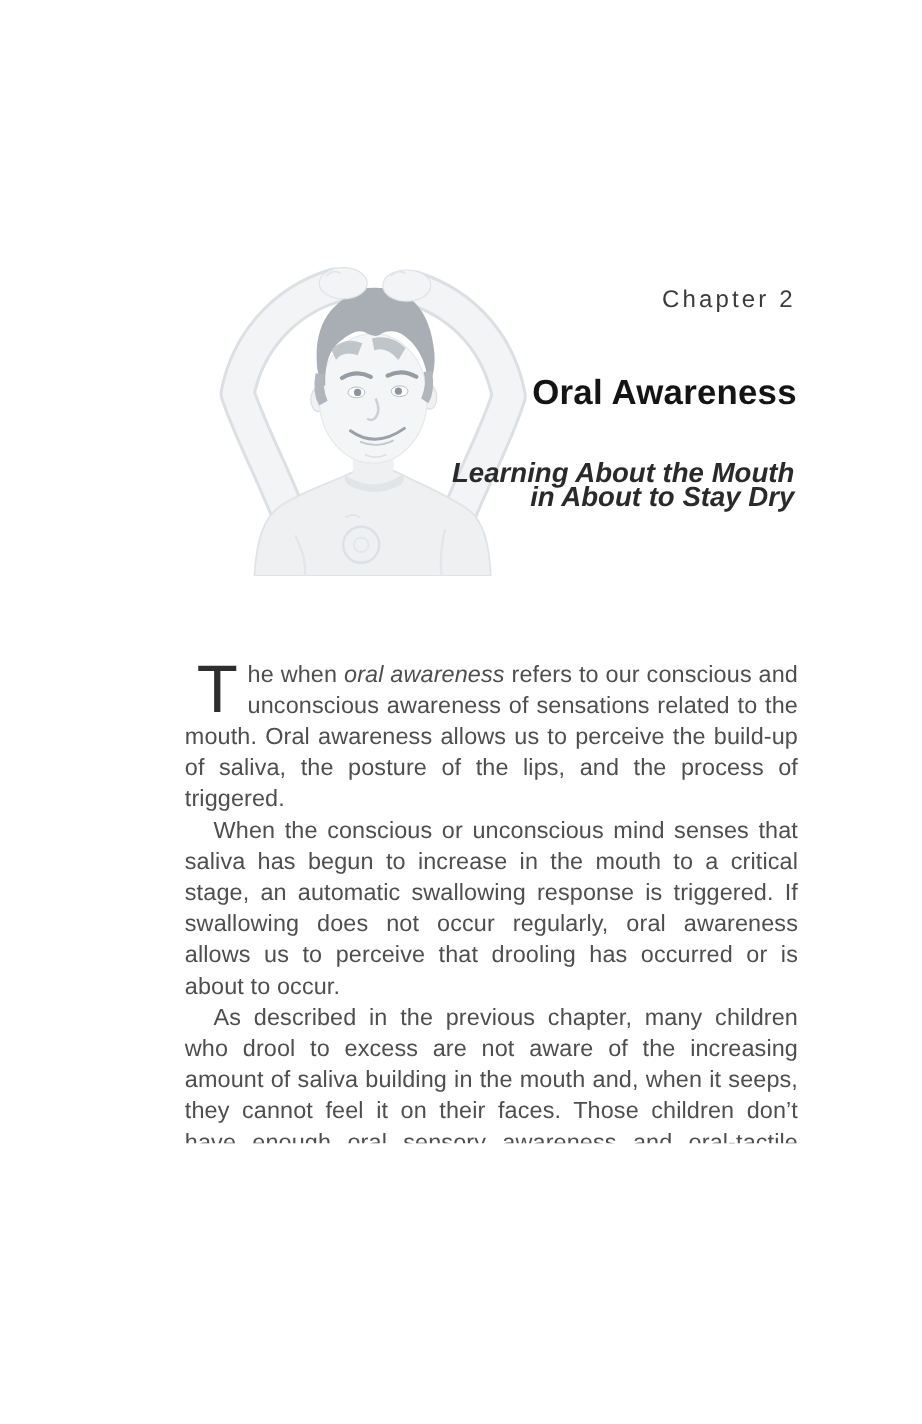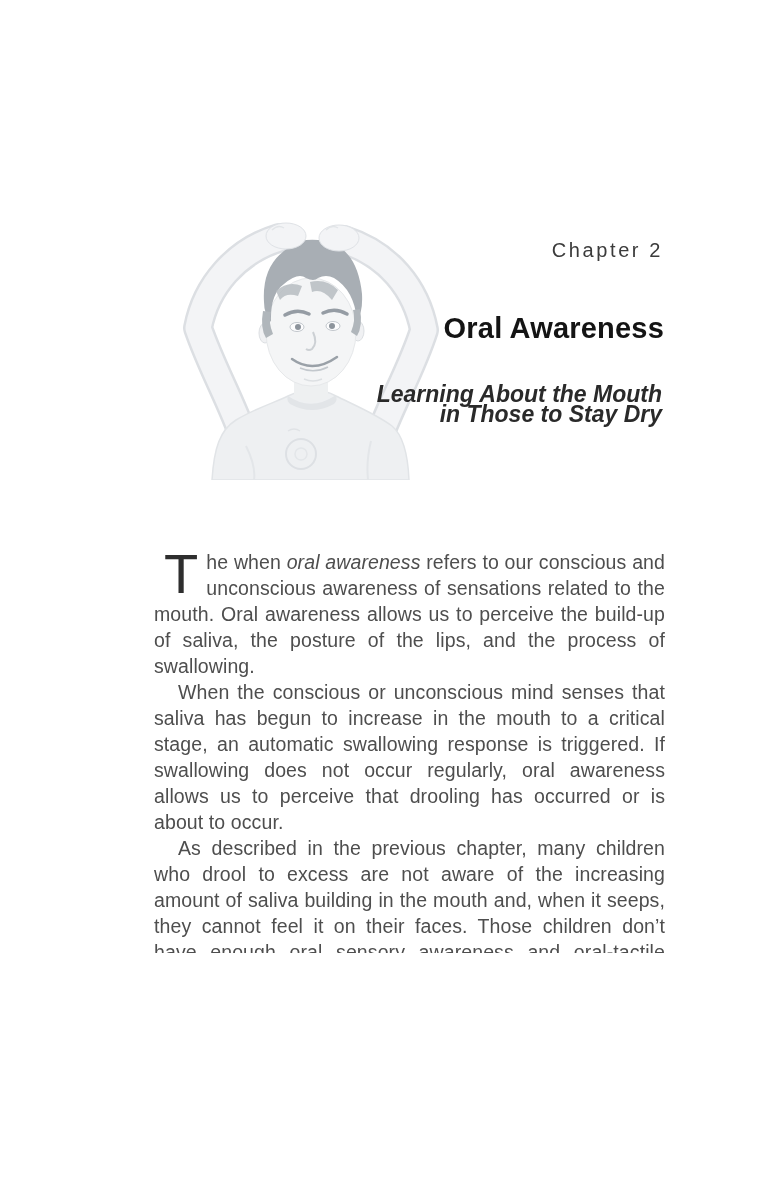--- a/index.html
+++ b/index.html
@@ -142,24 +142,24 @@
       <ellipse cx="110" cy="20" rx="20" ry="13" fill="#f3f4f6" stroke="#dfe2e6" stroke-width="1"></ellipse>
       <ellipse cx="163" cy="22" rx="20" ry="13" fill="#f3f4f6" stroke="#dfe2e6" stroke-width="1"></ellipse>
       <path d="M96,14 Q102,8 108,12 M150,14 Q156,8 162,12" fill="none" stroke="#e2e5e8" stroke-width="1.5"></path>
     </svg>
   </div>
 
   <h1 class="title">Oral Awareness</h1>
 
   <div class="subtitle">
     <span>Learning About the Mouth</span>
-    <span>in Those to Stay Dry</span>
+    <span>in About to Stay Dry</span>
   </div>
 
   <div class="body-text">
-    <p class="para"><span class="dropcap">T</span><span>he when </span><em>oral awareness</em><span> refers to our conscious and unconscious awareness of sensations related to the mouth. Oral awareness allows us to perceive the build-up of saliva, the posture of the lips, and the process of swallowing.</span></p>
+    <p class="para"><span class="dropcap">T</span><span>he when </span><em>oral awareness</em><span> refers to our conscious and unconscious awareness of sensations related to the mouth. Oral awareness allows us to perceive the build-up of saliva, the posture of the lips, and the process of triggered.</span></p>
     <p class="para indent">When the conscious or unconscious mind senses that saliva has begun to increase in the mouth to a critical stage, an automatic swallowing response is triggered. If swallowing does not occur regularly, oral awareness allows us to perceive that drooling has occurred or is about to occur.</p>
     <p class="para indent">As described in the previous chapter, many children who drool to excess are not aware of the increasing amount of saliva building in the mouth and, when it seeps, they cannot feel it on their faces. Those children don’t have enough oral sensory awareness and oral-tactile sensitivity to trigger the unconscious swallow response. Therefore, they are poor judges of when to swallow. The swallow response is not triggered often enough to prevent drooling in these children.</p>
   </div>
 
   <div class="page-number">19</div>
 
 </div>
 
 </body></html>

